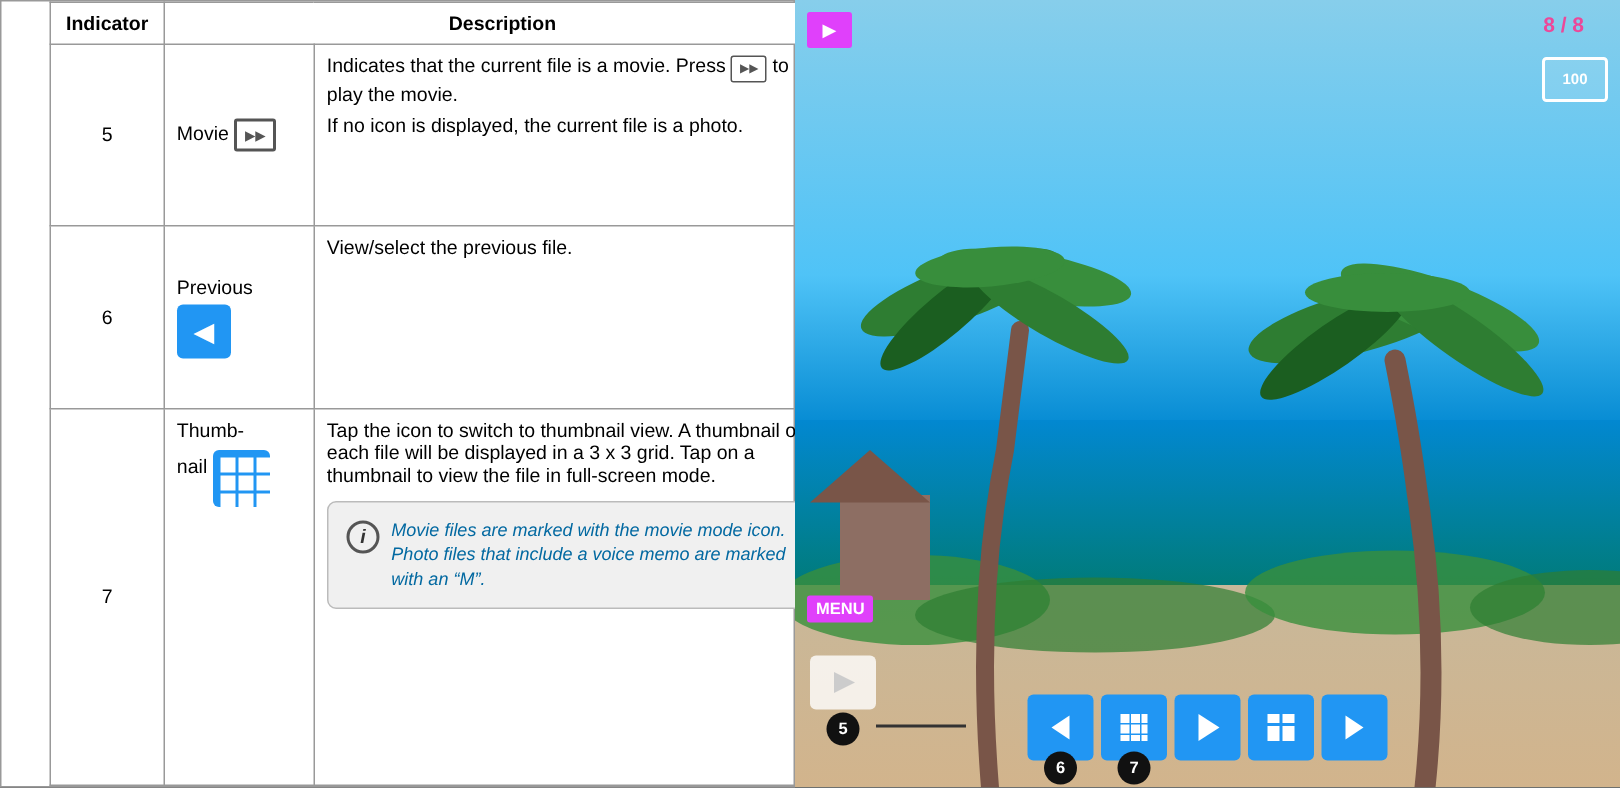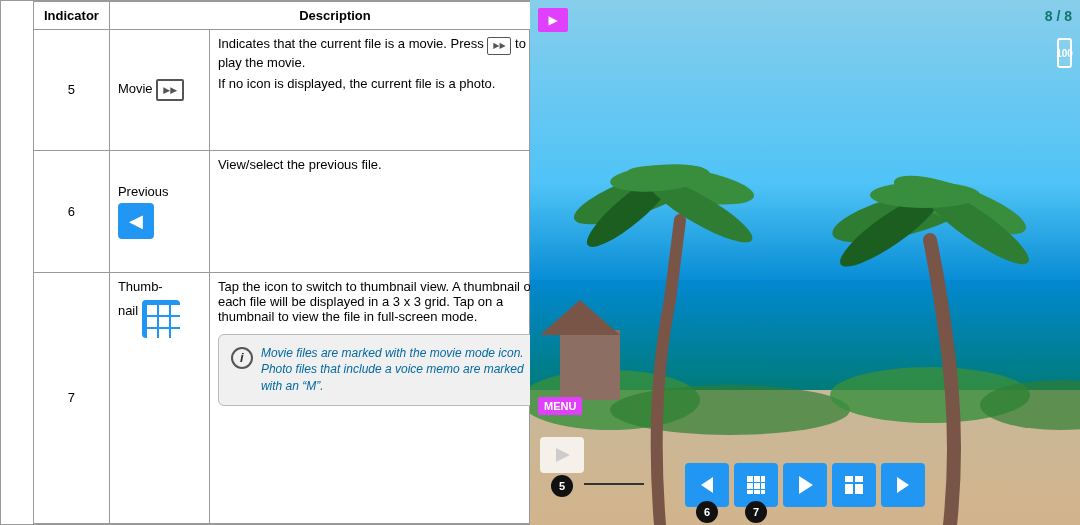--- a/index.html
+++ b/index.html
@@ -181,33 +181,33 @@
     .play-indicator::after {
       content: '▶';
       color: #fff;
       font-size: 12px;
     }
 
     
     .page-counter {
       position: absolute;
       top: 8px;
-      right: 8px;
-      color: #0f766e;
+      right: 24px;
+      color: #ec4899;
       font-size: 14px;
       font-weight: bold;
       z-index: 10;
     }
 
     
     .memory-icon {
       position: absolute;
       top: 38px;
       right: 8px;
-      width: 15px;
+      width: 44px;
       height: 30px;
       border: 2px solid #fff;
       border-radius: 3px;
       display: flex;
       align-items: center;
       justify-content: center;
       z-index: 10;
       background: rgba(255,255,255,0.1);
     }
 

